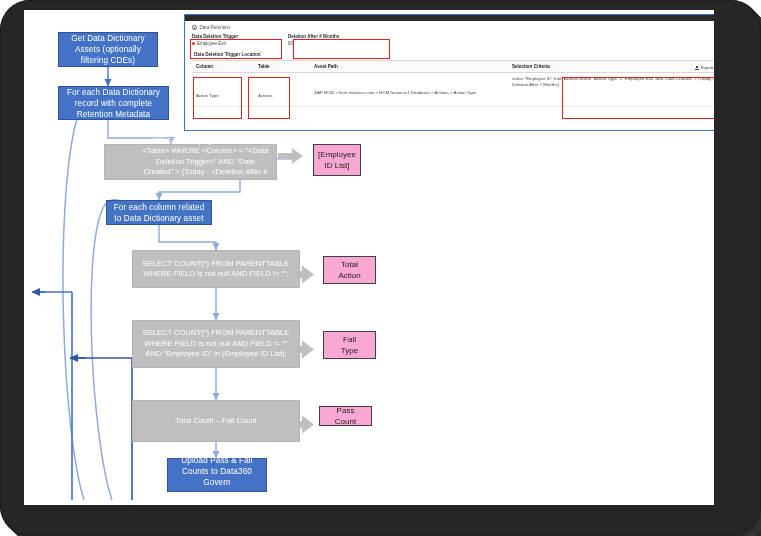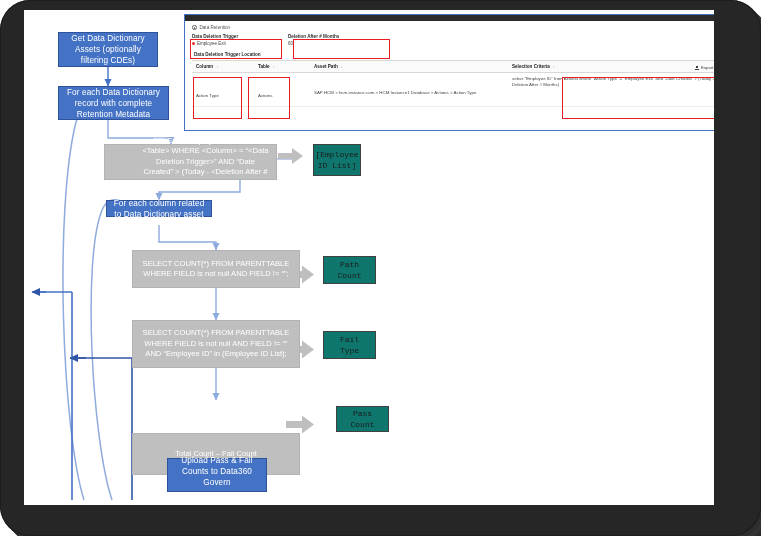--- a/index.html
+++ b/index.html
@@ -22,22 +22,22 @@
     background:#ffffff;overflow:hidden;
   }
 
   
   .node{position:absolute;box-sizing:border-box;display:flex;align-items:center;
         justify-content:center;text-align:center;}
   .blue{background:#4472C4;color:#ffffff;border:1px solid #2f539b;
         font-size:8.2px;line-height:11px;padding:3px 4px;letter-spacing:.1px;}
   .gray{background:#BFBFBF;color:#ffffff;border:1px solid #b3b3b3;
         font-size:7.6px;line-height:10.5px;padding:3px 6px;}
-  .white{background:#0f766e;color:#1a1a1a;border:1.2px solid #404040;
-         font-size:8px;line-height:11px;padding:2px 4px;font-family:Liberation Mono, monospace;}
+  .white{background:#f9a8d4;color:#1a1a1a;border:1.2px solid #404040;
+         font-size:8px;line-height:11px;padding:2px 16px;}
   svg.flowsvg{position:absolute;left:0;top:0;width:690px;height:495px;pointer-events:none;}
 
   
   #app{
     position:absolute;left:160px;top:4px;width:553px;height:117px;
     box-sizing:border-box;background:#ffffff;
     border:1.6px solid #4472C4;
     overflow:hidden;
   }
   #app-topbar{height:6px;background:#2b2b2b;}
@@ -137,42 +137,42 @@
   </div>
 
   <div class="node gray" style="left:80px;top:134px;width:173px;height:36px;padding-left:36px;">
     <span>SELECT “Employee ID” FROM &lt;Table&gt; WHERE &lt;Column&gt; = “&lt;Data Deletion Trigger&gt;” AND “Date Created” &gt; (Today - &lt;Deletion After # Months&gt;)</span>
   </div>
 
   <div class="node white" style="left:289px;top:134px;width:48px;height:32px;">
     <span>[Employee ID List]</span>
   </div>
 
-  <div class="node blue" style="left:82px;top:190px;width:106px;height:17px;">
+  <div class="node blue" style="left:82px;top:190px;width:106px;height:25px;">
     <span>For each column related to Data Dictionary asset</span>
   </div>
 
   <div class="node gray" style="left:108px;top:240px;width:168px;height:38px;">
     <span>SELECT COUNT(*) FROM PARENTTABLE WHERE FIELD is not null AND FIELD != “”;</span>
   </div>
   <div class="node white" style="left:299px;top:246px;width:53px;height:28px;">
-    <span>Path Count</span>
+    <span>Total Action</span>
   </div>
 
   <div class="node gray" style="left:108px;top:310px;width:168px;height:48px;">
     <span>SELECT COUNT(*) FROM PARENTTABLE WHERE FIELD is not null AND FIELD != “” AND “Employee ID” in (Employee ID List);</span>
   </div>
   <div class="node white" style="left:299px;top:321px;width:53px;height:28px;">
     <span>Fail Type</span>
   </div>
 
-  <div class="node gray" style="left:108px;top:390px;width:168px;height:42px;margin-top:33px;">
+  <div class="node gray" style="left:108px;top:390px;width:168px;height:42px;">
     <span>Total Count – Fail Count</span>
   </div>
-  <div class="node white" style="left:312px;top:396px;width:53px;height:26px;">
+  <div class="node white" style="left:295px;top:396px;width:53px;height:20px;">
     <span>Pass Count</span>
   </div>
 
   <div class="node blue" style="left:143px;top:448px;width:100px;height:34px;align-items:flex-end;">
     <span>Upload Pass &amp; Fail Counts to Data360 Govern</span>
   </div>
 
   <div id="app">
     <div id="app-topbar"></div>
     <div id="app-body">

